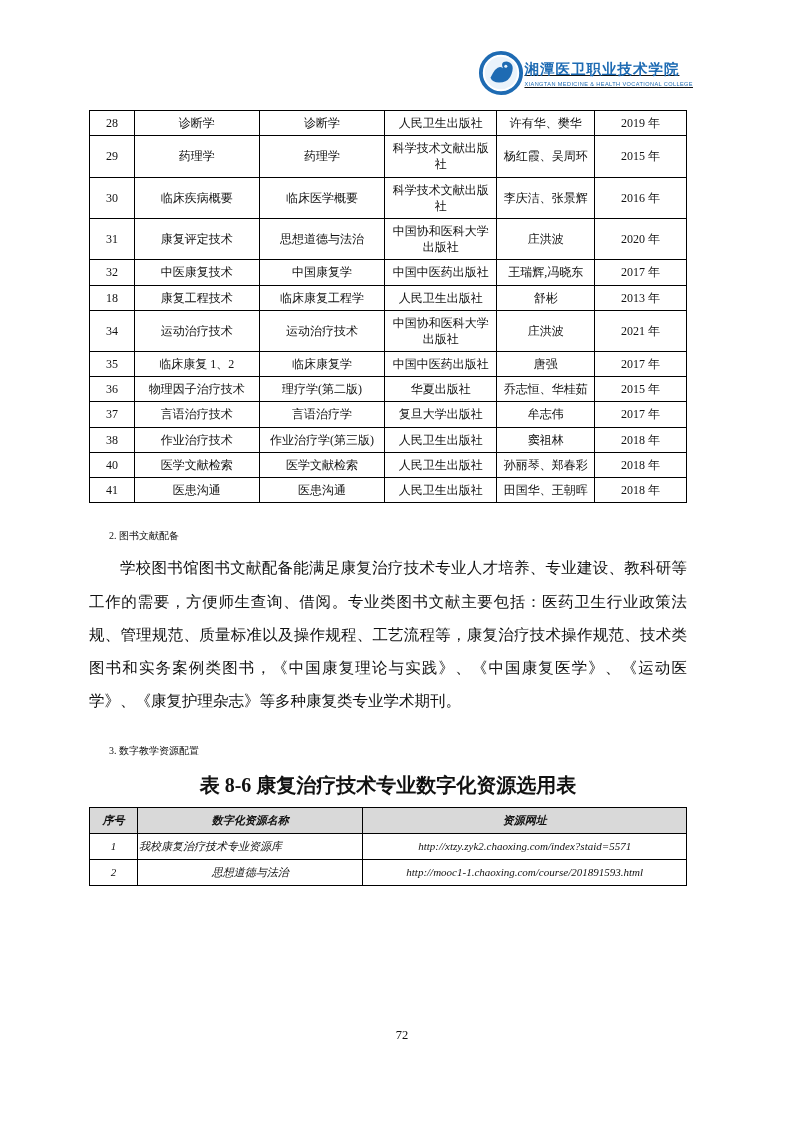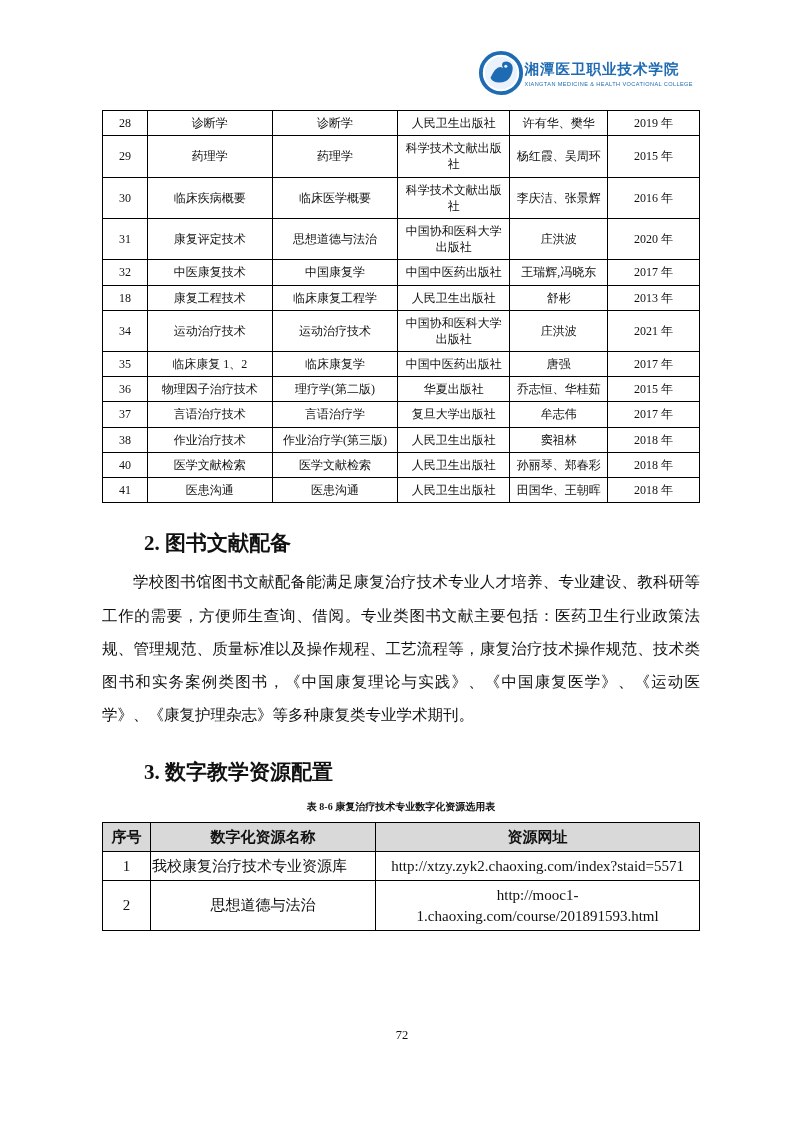--- a/index.html
+++ b/index.html
@@ -15,20 +15,21 @@
     overflow: hidden;
   }
   
   .logo {
     position: absolute;
     top: 50px;
     right: 100px;
     display: flex;
     align-items: center;
     gap: 0;
+    text-decoration: underline;
   }
   .logo-circle { width: 46px; height: 46px; flex: 0 0 auto; }
   .logo-text { display: flex; flex-direction: column; justify-content: center; }
   .logo-cn {
     color: #1e6bb3;
     font-weight: bold;
     font-size: 14.5px;
     letter-spacing: 1px;
     white-space: nowrap;
   }
@@ -36,57 +37,57 @@
     color: #1e6bb3;
     font-size: 5.6px;
     letter-spacing: 0.4px;
     white-space: nowrap;
     margin-top: 2px;
     font-family: "Liberation Sans", sans-serif;
   }
   
   .content {
     position: absolute;
-    left: 102px;
+    left: 89px;
     top: 110px;
     width: 598px;
   }
   
   table { border-collapse: collapse; width: 100%; }
   .tb1 td, .tb2 td, .tb2 th {
     border: 1px solid #000;
     text-align: center;
     vertical-align: middle;
     padding: 4px 2px;
     line-height: 1.35;
   }
   .tb1 { font-size: 12px; }
   .tb1 td { height: 24px; }
   
   .sec {
-    font-size: 21px;
-    font-weight: bold;
+    font-size: 10px;
+    font-weight: normal;
     margin: 26px 0 8px 0;
     text-indent: 2em;
   }
   .para {
     font-size: 15.5px;
     line-height: 2.15;
     text-align: justify;
     text-indent: 2em;
     margin: 0 0 6px 0;
   }
   .caption {
-    font-size: 10px;
+    font-size: 20px;
     font-weight: bold;
     text-align: center;
     margin: 14px 0 8px 0;
   }
   
-  .tb2 { font-size: 15px; }
+  .tb2 { font-size: 11px; font-style: italic; }
   .tb2 th {
     background: #d9d9d9;
     font-weight: bold;
     height: 26px;
   }
   .tb2 td { height: 26px; }
   .tb2 td.left { text-align: left; padding-left: 1px; }
   .url-cell { font-family: "Liberation Serif", "DejaVu Serif", serif; }
   .page-number {
     position: absolute;

